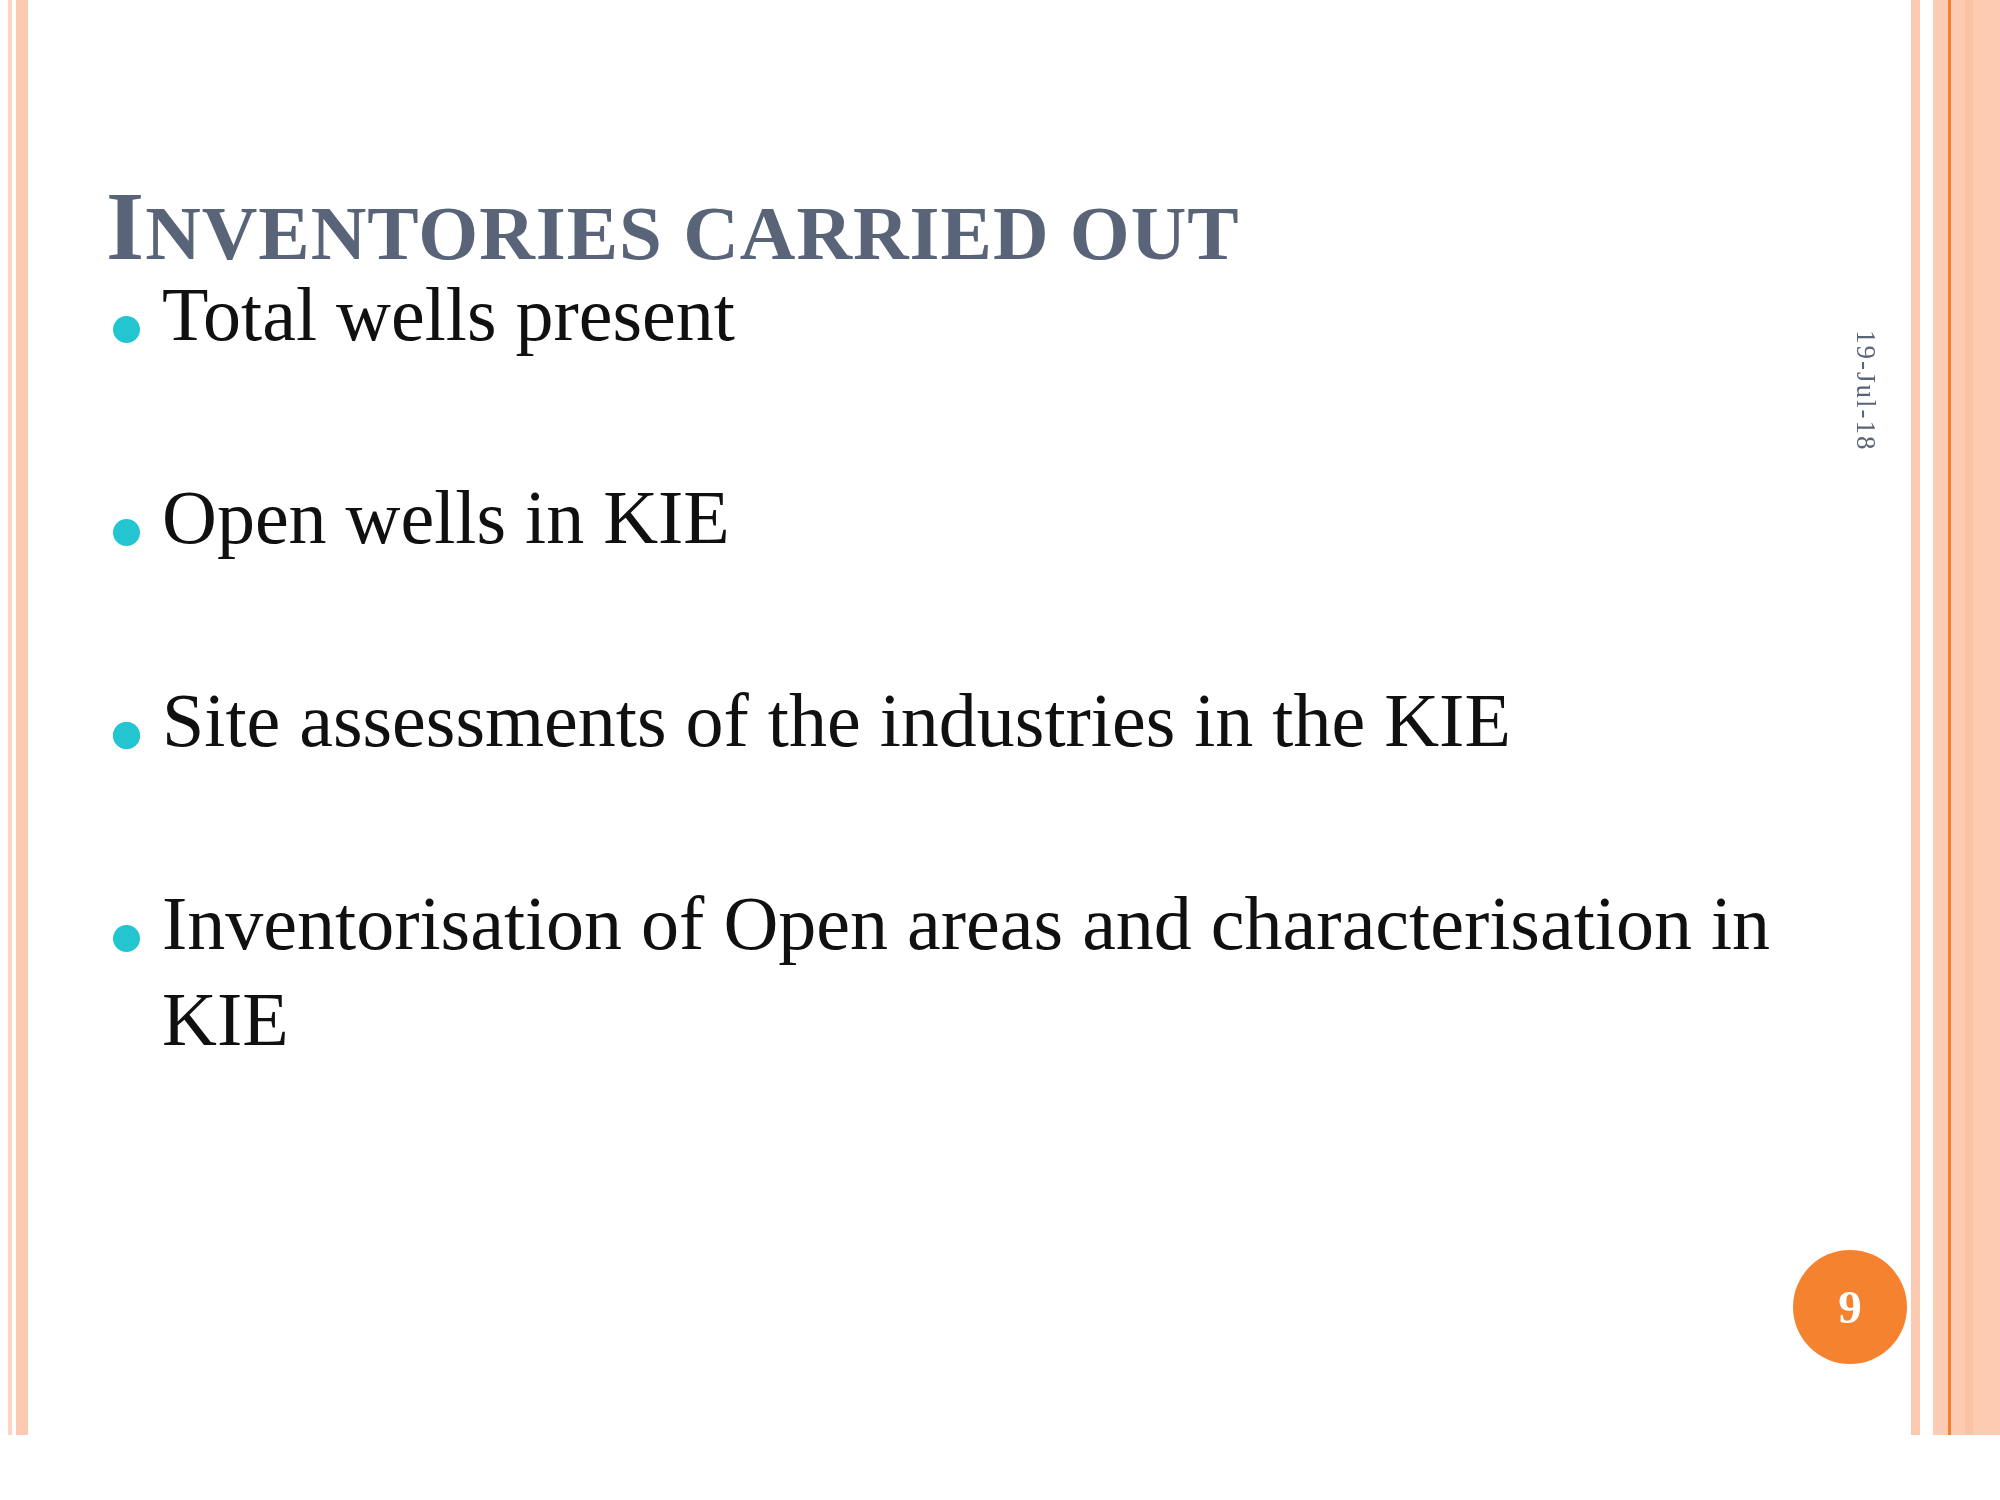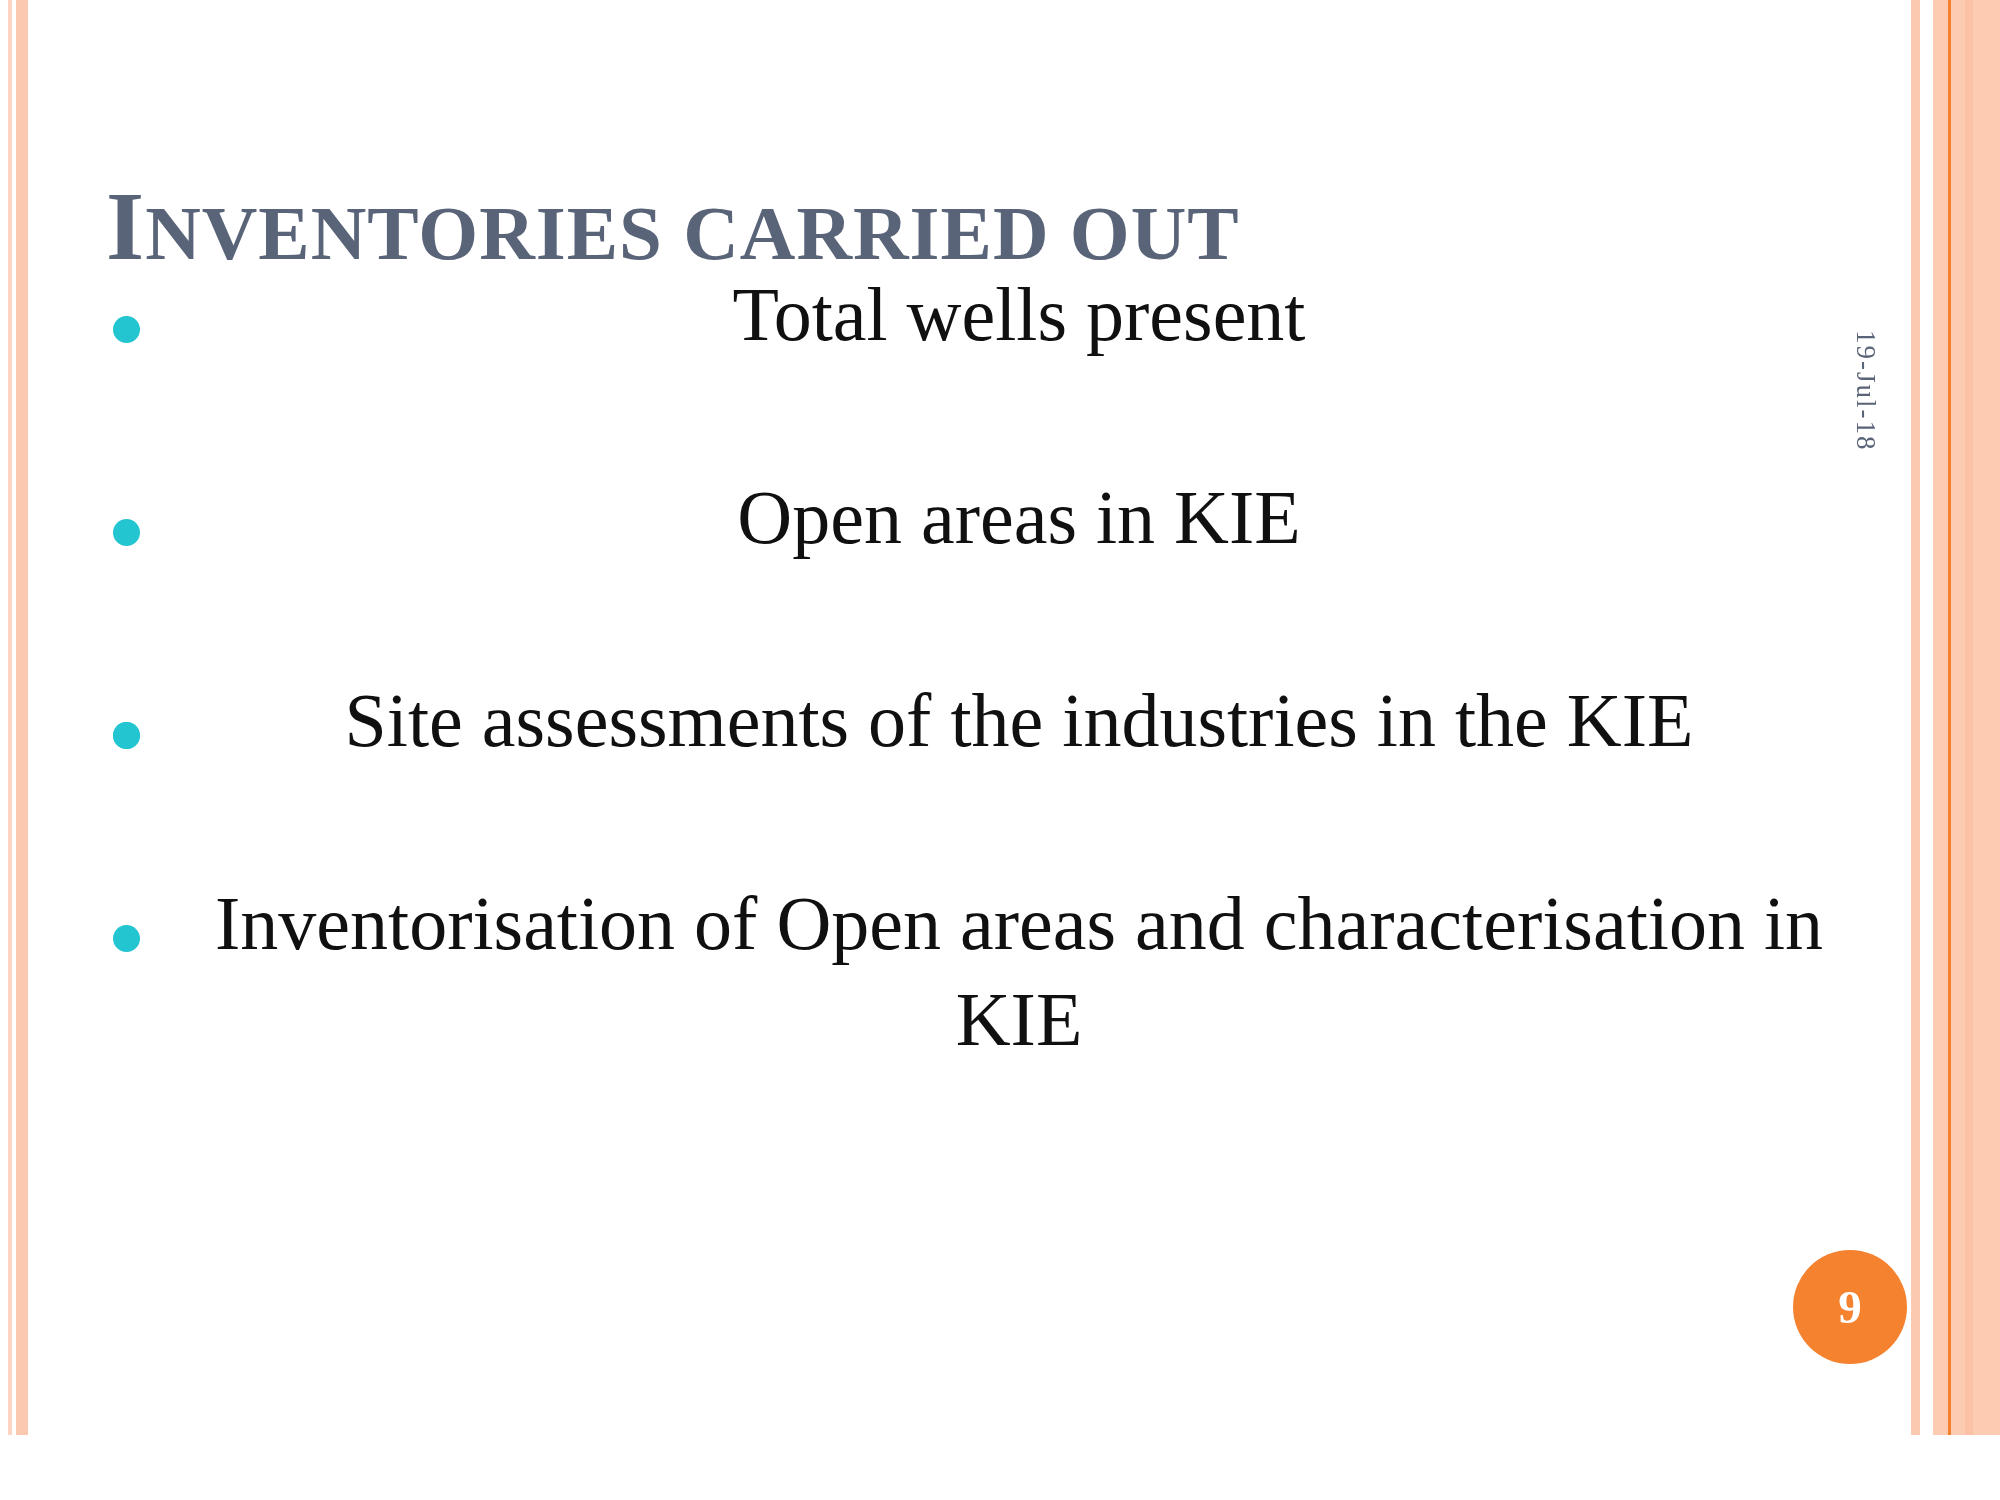--- a/index.html
+++ b/index.html
@@ -55,21 +55,20 @@
     margin: 0;
     padding: 0;
   }
   .bullet-list li {
     position: relative;
     padding-left: 56px;
     margin-bottom: 107px;
     font-size: 76px;
     line-height: 96px;
     color: var(--body_text, #101010);
-    text-align: center;
   }
   .bullet-label { white-space: pre-wrap; }
   .bullet-dot {
     position: absolute;
     left: 7px;
     top: 50px;
     width: 27px;
     height: 27px;
     border-radius: 50%;
     background: var(--bullet_dot, #23C5D1);
@@ -117,21 +116,21 @@
 
   <h1 class="slide-title">Inventories carried out</h1>
 
   <ul class="bullet-list">
     <li>
       <span class="bullet-dot"></span>
       <span class="bullet-label">Total wells present</span>
     </li>
     <li>
       <span class="bullet-dot"></span>
-      <span class="bullet-label">Open areas in KIE</span>
+      <span class="bullet-label">Open wells in KIE</span>
     </li>
     <li>
       <span class="bullet-dot"></span>
     </li>
     <li>
       <span class="bullet-dot"></span>
       <span class="bullet-label">Site assessments of the industries in the KIE</span>
     </li>
     <li>
       <span class="bullet-dot"></span>

